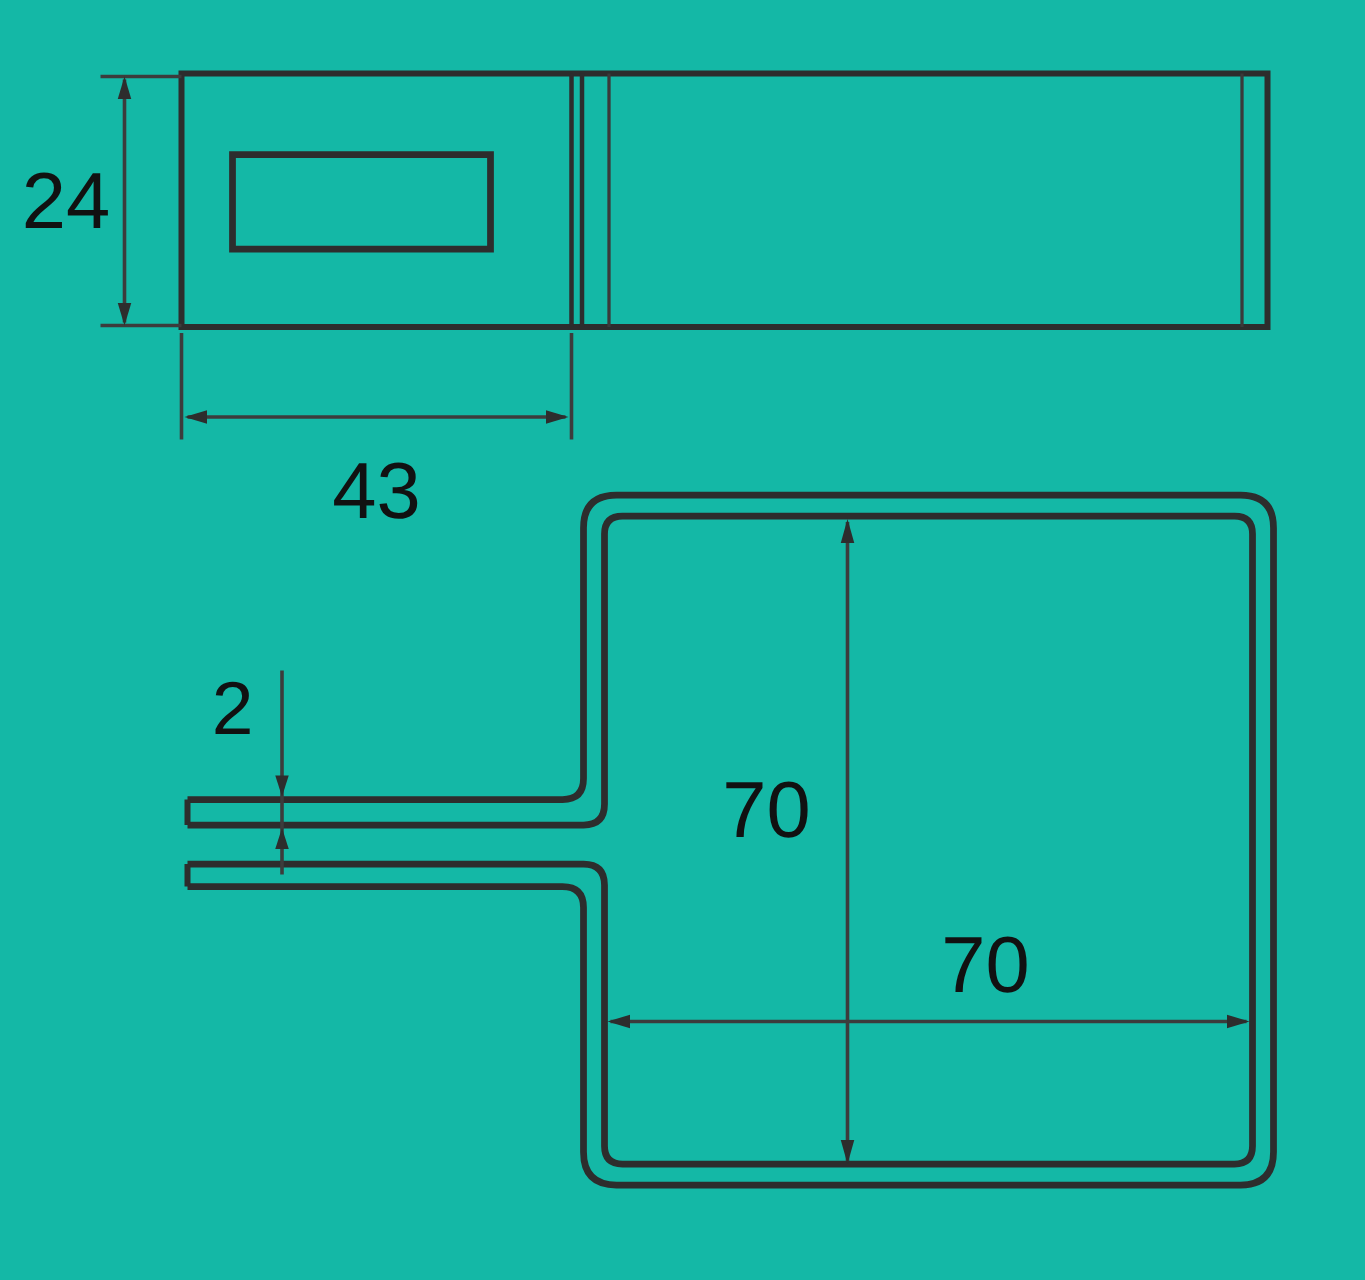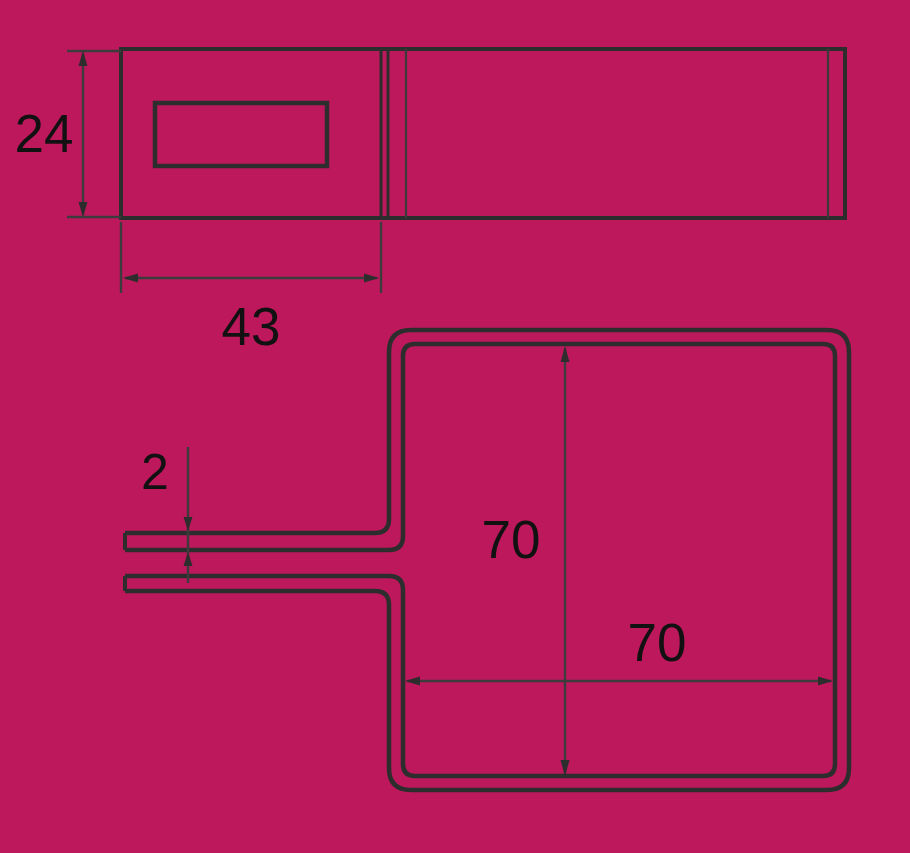--- a/index.html
+++ b/index.html
@@ -1,20 +1,20 @@
 <!DOCTYPE html>
 <html><head>
 <meta charset="utf-8">
 <style>
   html, body { margin: 0; padding: 0; background: #ffffff; }
   .canvas {
     position: relative;
     width: 910px;
     height: 853px;
-    background: #be185d;
+    background: #14b8a6;
     font-family: "Liberation Sans", sans-serif;
   }
   svg { display: block; }
   .outline   { fill: none; stroke: #2d2d2d; stroke-width: 4;   stroke-linecap: butt; }
   .outline-heavy { fill: none; stroke: #2d2d2d; stroke-width: 4.5; }
   .feature-line  { fill: none; stroke: #2d2d2d; stroke-width: 3; }
   .feature-thin  { fill: none; stroke: #3a3a3a; stroke-width: 2.2; }
   .dim-line  { fill: none; stroke: #3c3c3c; stroke-width: 2.4; }
   .arrow     { fill: #2d2d2d; stroke: none; }
   .dim-text  { fill: #111111; font-size: 53px; text-anchor: middle; }

